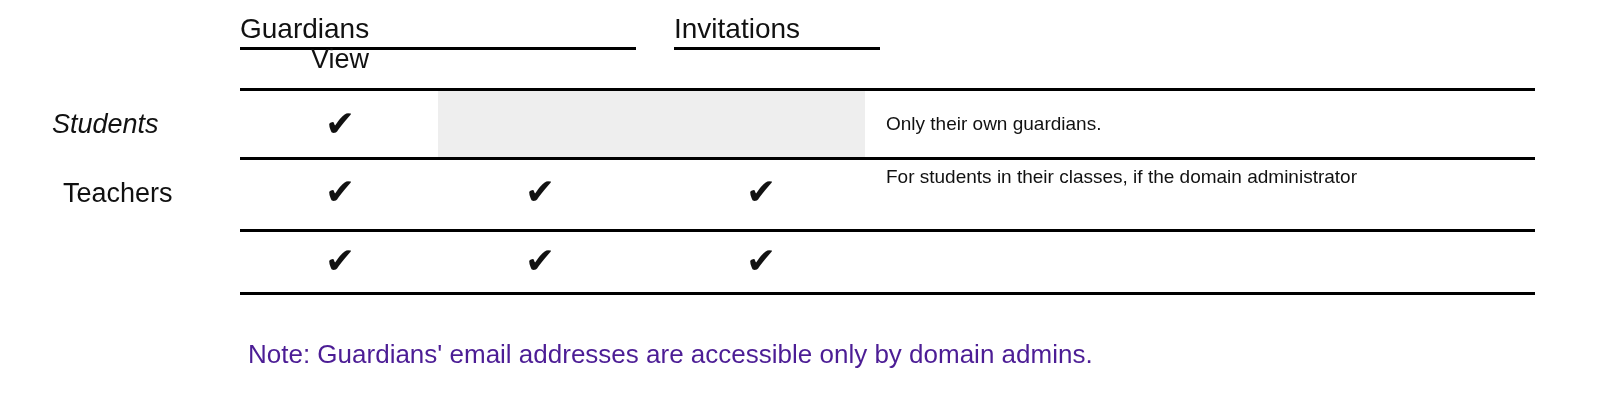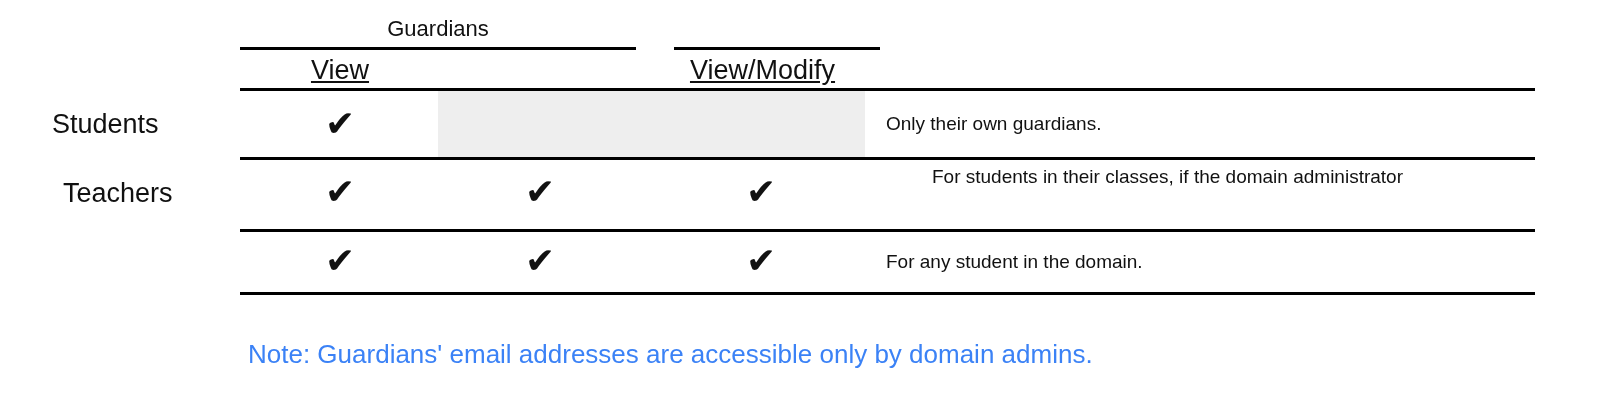--- a/index.html
+++ b/index.html
@@ -21,49 +21,48 @@
     left: 0; top: 0;
     width: 1600px;
     height: 410px;
   }
 
   
   .group-header {
     position: absolute;
     top: 12px;
     height: 34px;
-    font-size: 22px;
+    font-size: 28px;
     line-height: 34px;
-    text-align: center;
+    text-align: left;
     color: #111;
     white-space: nowrap;
   }
   .group-header.guardians { left: 240px; width: 396px; }
   .group-header.invitations { left: 674px; width: 206px; }
 
   .group-rule {
     position: absolute;
     top: 47px;
     height: 3px;
     background: #000;
   }
   .group-rule.guardians { left: 240px; width: 396px; }
   .group-rule.invitations { left: 674px; width: 206px; }
 
   
   .sub-header {
     position: absolute;
-    top: 54px;
+    top: 43px;
     height: 32px;
     font-size: 27px;
     line-height: 32px;
     text-align: center;
     color: #111;
     white-space: nowrap;
-    text-decoration: underline;
   }
   .sub-header.col-view   { left: 240px; width: 200px; }
   .sub-header.col-modify { left: 440px; width: 196px; }
   .sub-header.col-invite { left: 660px; width: 205px; }
 
   
   .rule {
     position: absolute;
     left: 240px;
     width: 1295px;
@@ -88,21 +87,21 @@
   
   .row-label {
     position: absolute;
     left: 52px;
     width: 190px;
     font-size: 27px;
     line-height: 32px;
     color: #111;
     white-space: nowrap;
   }
-  .row-label.row-students { top: 108px; }
+  .row-label.row-students { top: 108px; font-style: italic; }
   .row-label.row-teachers { top: 177px; margin-left: 11px; }
   .row-label.row-admin    { top: 246px; }
 
   
   .check {
     position: absolute;
     width: 56px;
     text-align: center;
     font-size: 36px;
     line-height: 40px;
@@ -121,48 +120,48 @@
   
   .desc {
     position: absolute;
     left: 886px;
     width: 650px;
     font-size: 19px;
     line-height: 32px;
     color: #111;
   }
   .desc.d-students { top: 108px; }
-  .desc.d-teachers { top: 161px; margin-left: 46px; }
+  .desc.d-teachers { top: 161px; }
   .desc.d-admin    { top: 246px; }
 
   .desc-line { display: block; white-space: nowrap; }
 
   
   .note {
     position: absolute;
     left: 248px;
     top: 338px;
     font-size: 26px;
     line-height: 32px;
-    color: #3b82f6;
+    color: #4c1d95;
     white-space: nowrap;
   }
 </style>
 </head>
 <body>
 
 <div class="figure">
 
   <div class="group-header guardians">Guardians</div>
+  <div class="group-header invitations">Invitations</div>
 
   <div class="group-rule guardians"></div>
   <div class="group-rule invitations"></div>
 
   <div class="sub-header col-view">View</div>
-  <div class="sub-header col-invite">View/Modify</div>
 
   <div class="rule r1"></div>
   <div class="rule r2"></div>
   <div class="rule r3"></div>
   <div class="rule r4"></div>
 
   <div class="shaded-cell"></div>
 
   <div class="row-label row-students">Students</div>
   <div class="row-label row-teachers">Teachers</div>
@@ -178,19 +177,16 @@
   <div class="check c-invite r-admin">✔</div>
 
   <div class="desc d-students">
     <span class="desc-line">Only their own guardians.</span>
   </div>
 
   <div class="desc d-teachers">
     <span class="desc-line">For students in their classes, if the domain administrator</span>
   </div>
 
-  <div class="desc d-admin">
-    <span class="desc-line">For any student in the domain.</span>
-  </div>
 
   <div class="note">Note: Guardians' email addresses are accessible only by domain admins.</div>
 
 </div>
 
 </body></html>

